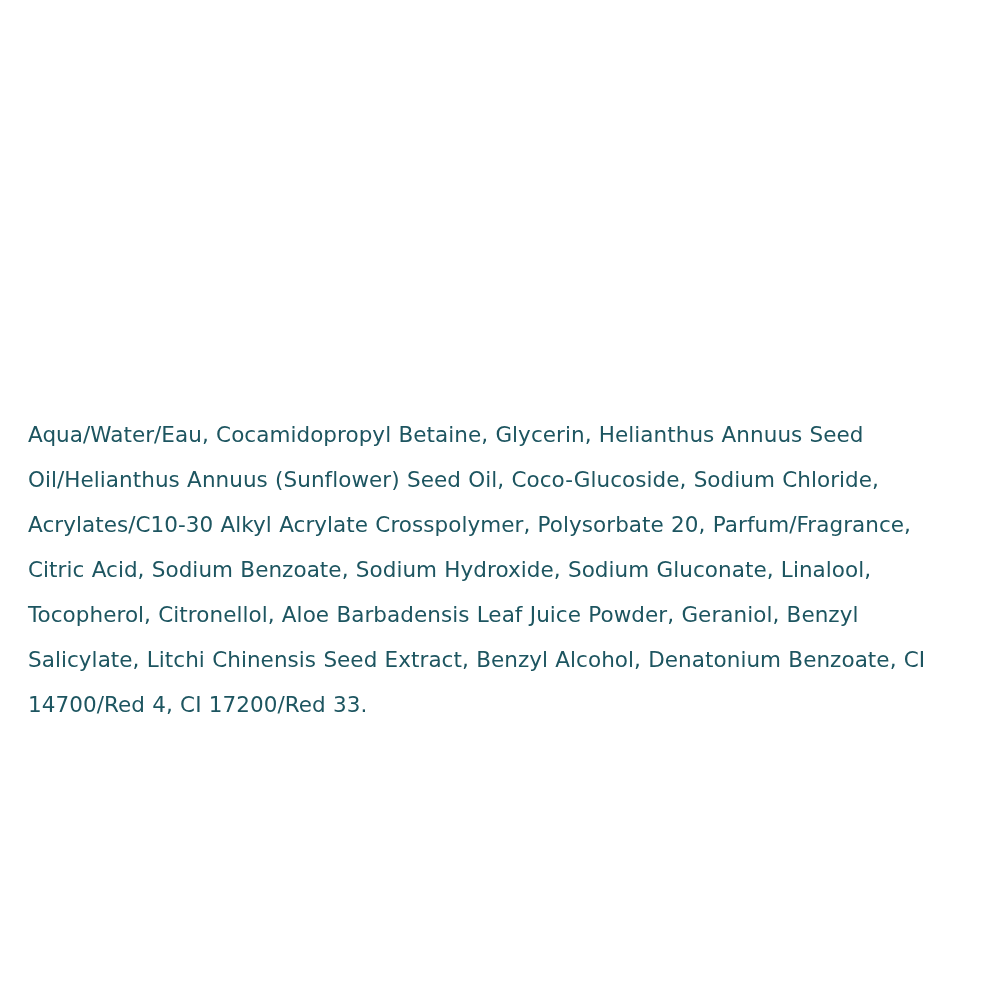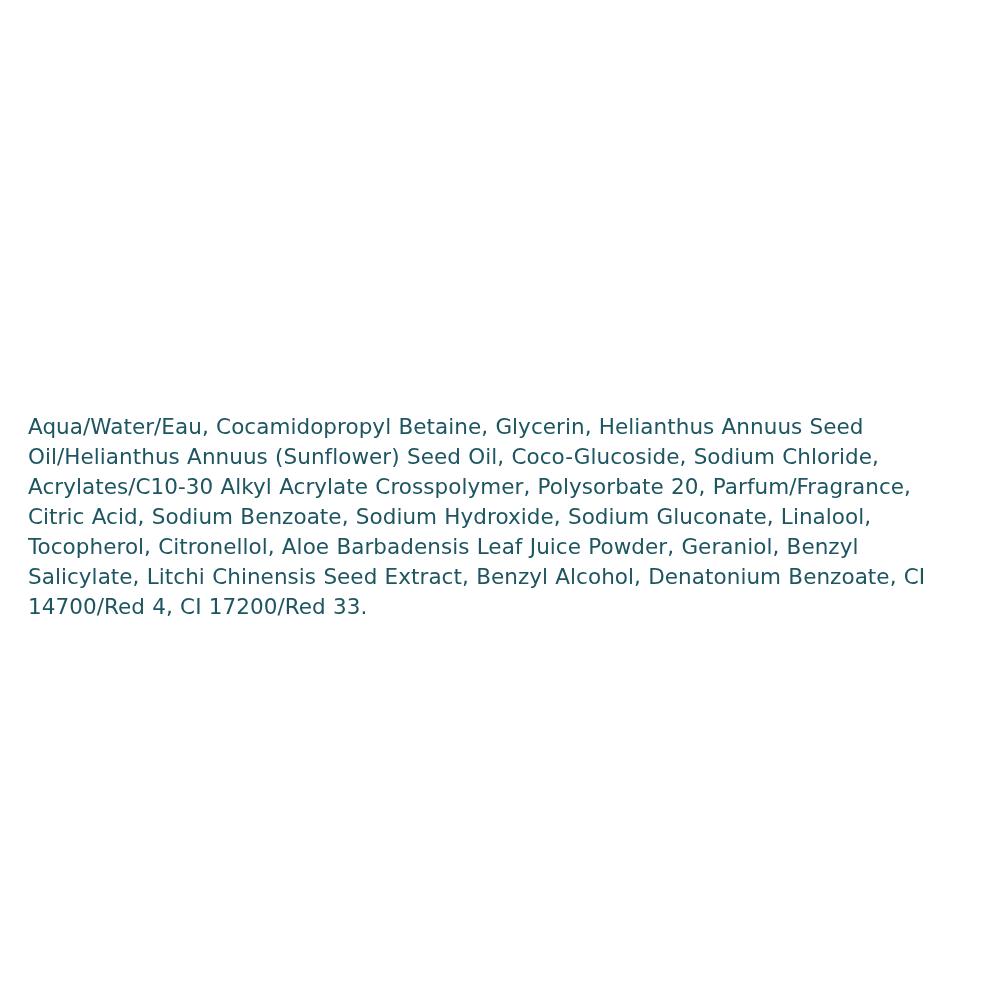--- a/index.html
+++ b/index.html
@@ -24,21 +24,21 @@
     position: absolute;
     left: 28px;
     top: 412px;
     width: 944px;
   }
   .ingredients-text {
     margin: 0;
     color: #1d5560;
     font-family: "DejaVu Sans", sans-serif;
     font-size: 21.5px;
-    line-height: 30px;
+    line-height: 45px;
     letter-spacing: 0.05px;
     font-weight: 400;
     text-align: left;
     word-spacing: 0.4px;
   }
 </style>
 </head>
 <body>
 
 <div class="page">

